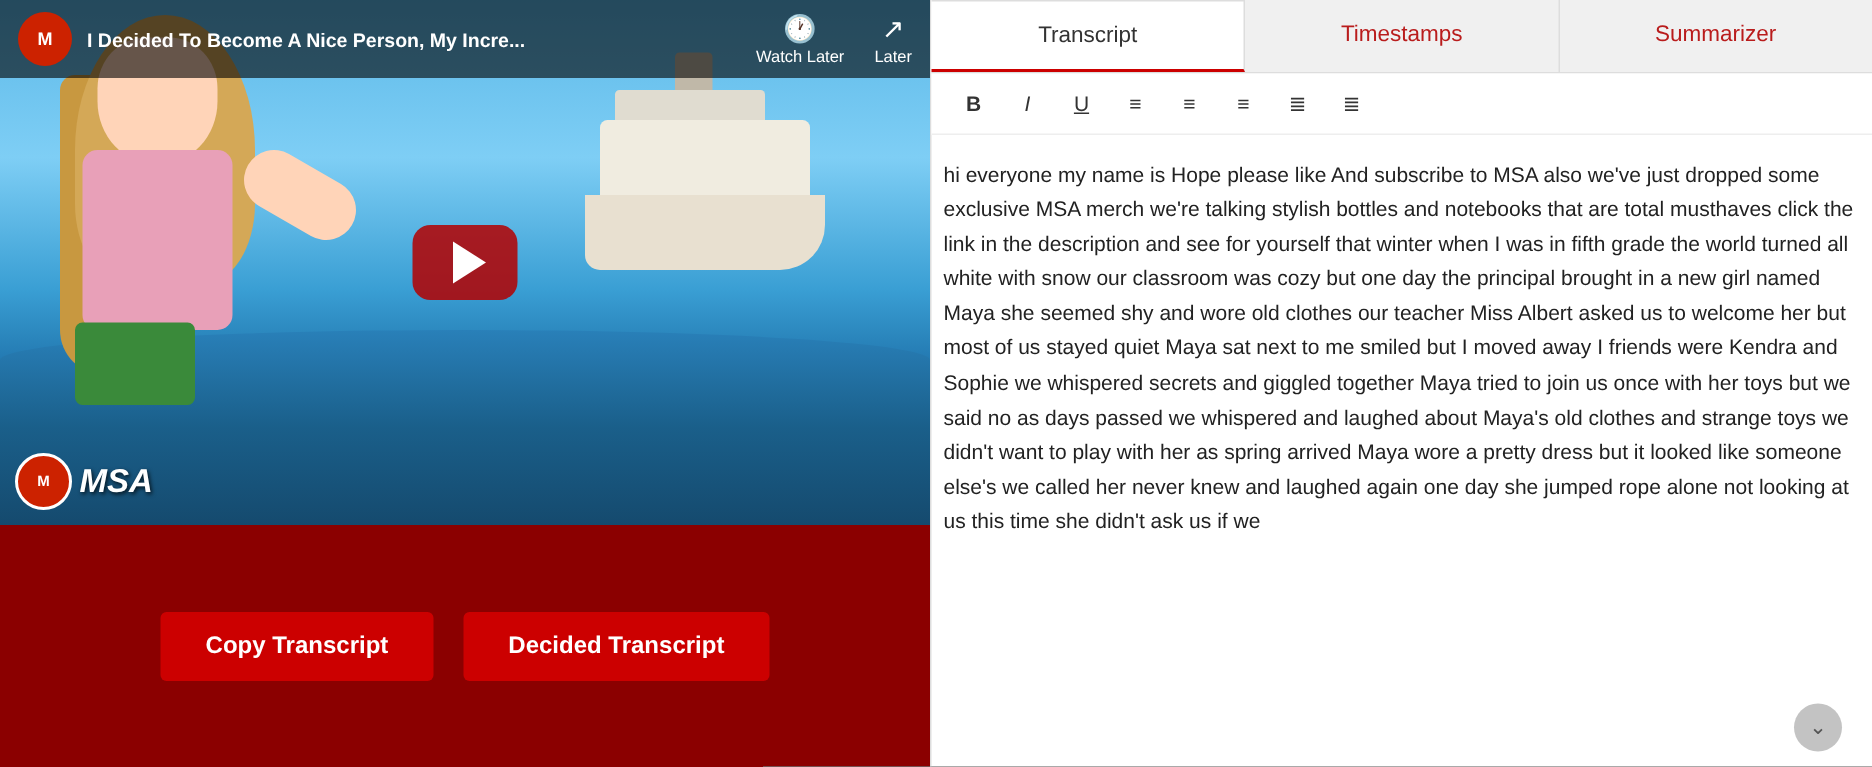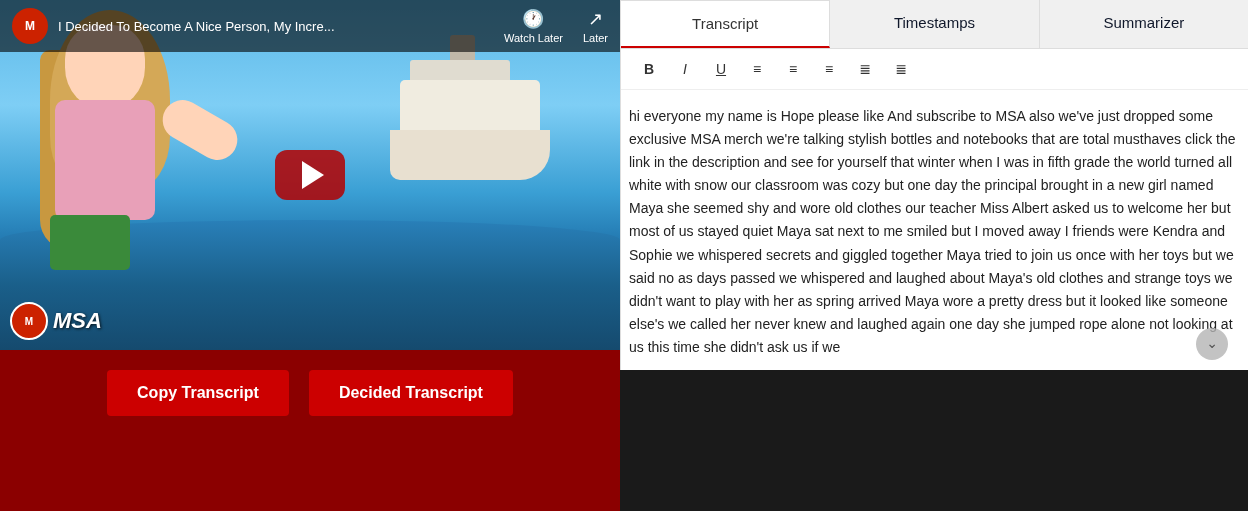--- a/index.html
+++ b/index.html
@@ -217,21 +217,21 @@
       display: flex;
       align-items: center;
       justify-content: center;
       font-size: 12px;
       color: white;
       font-weight: bold;
     }
     .video-title-text {
       color: white;
       font-size: 13px;
-      font-weight: 400;
+      font-weight: 700;
       flex: 1;
     }
 
     
     .video-actions {
       display: flex;
       gap: 20px;
       align-items: center;
     }
     .video-action-btn {
@@ -272,59 +272,59 @@
       border-top: 14px solid transparent;
       border-bottom: 14px solid transparent;
       margin-left: 5px;
     }
 
     
     .bottom-buttons {
       flex: 1;
       background: #8b0000;
       display: flex;
-      align-items: flex-start;
+      align-items: center;
       justify-content: center;
       gap: 20px;
       padding: 20px;
     }
     .transcript-btn {
       padding: 14px 30px;
       background: #cc0000;
       color: white;
       border: none;
       border-radius: 4px;
       font-size: 16px;
       font-weight: bold;
       cursor: pointer;
     }
 
     
     .right-panel {
       flex: 1;
-      height: 370px;
+      height: 511px;
       background: white;
       display: flex;
       flex-direction: column;
       border-left: 1px solid #ddd;
     }
 
     
     .tabs-row {
       display: flex;
       border-bottom: 1px solid #ddd;
       background: #f5f5f5;
       flex-shrink: 0;
     }
     .tab {
       flex: 1;
       padding: 14px 10px;
       text-align: center;
       font-size: 15px;
-      color: #0f172a;
+      color: #b91c1c;
       cursor: pointer;
       border-right: 1px solid #ddd;
       background: #f0f0f0;
     }
     .tab:last-child { border-right: none; }
     .tab.active {
       background: white;
       color: #333;
       font-weight: 500;
       border-bottom: 2px solid #cc0000;

